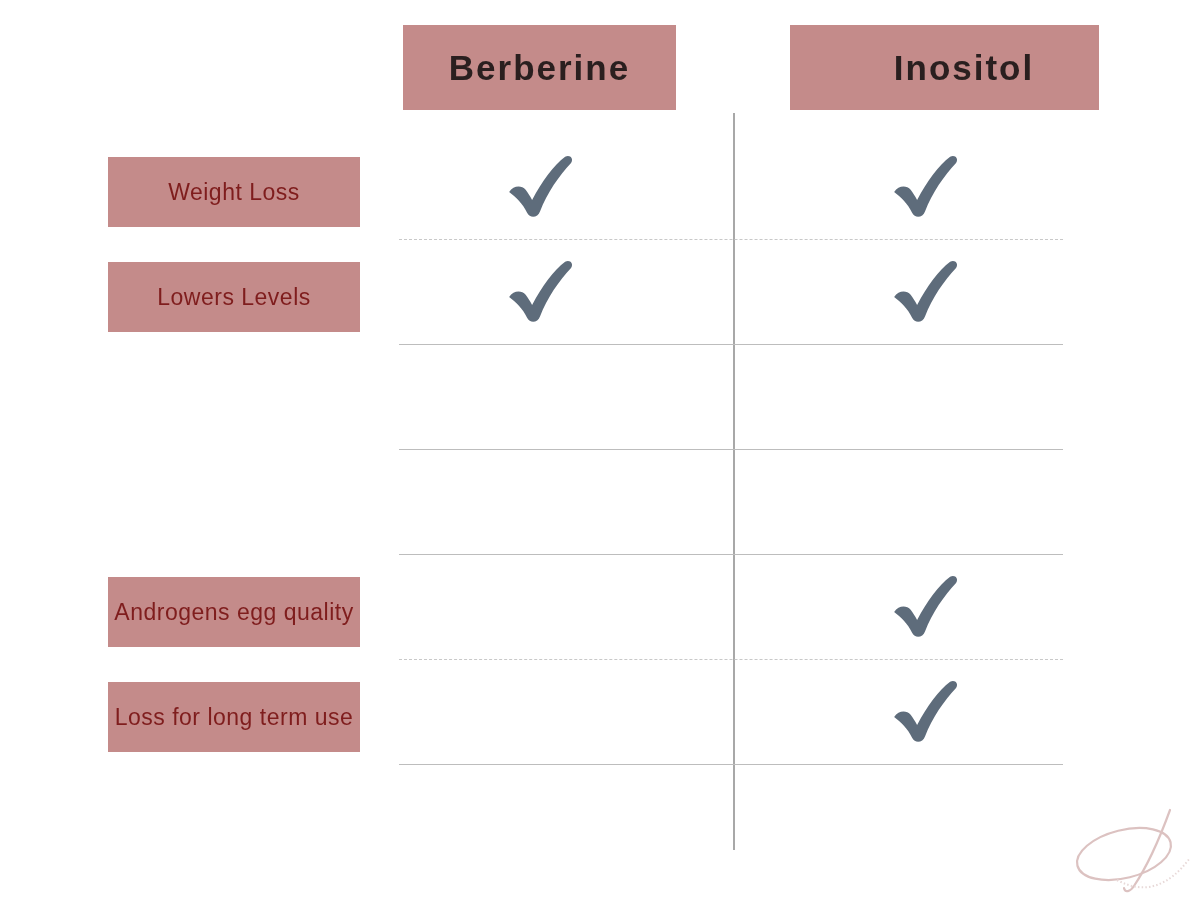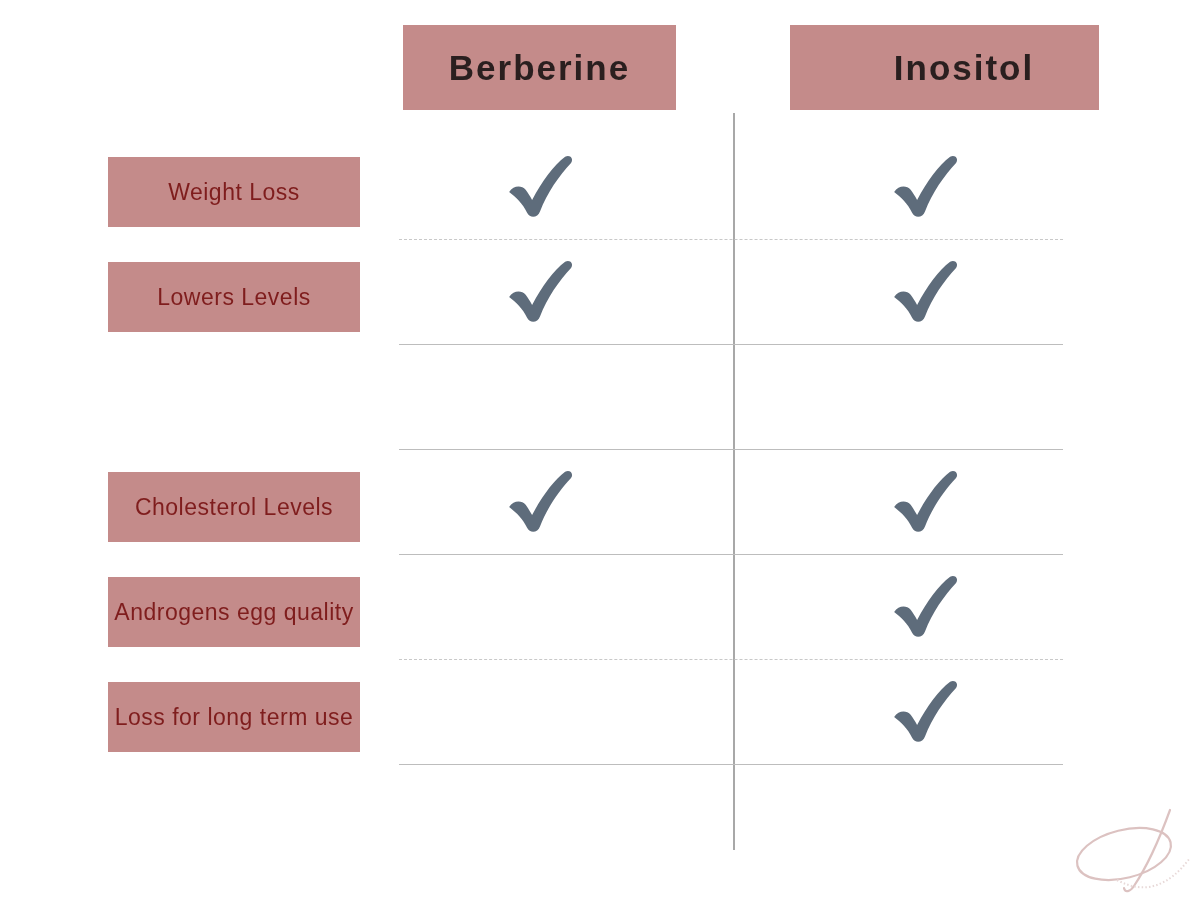--- a/index.html
+++ b/index.html
@@ -64,29 +64,20 @@
         <use href="#ckpath"></use>
       </svg>
     <svg class="check i" viewBox="0 0 100 92">
         <use href="#ckpath"></use>
       </svg>
   </div>
   <div class="sep" style="top:344px"></div>
 
   <div class="sep" style="top:449px"></div>
 
-  <div class="row" style="top:467px">
-    <div class="rowlabel">Cholesterol Levels</div>
-    <svg class="check b" viewBox="0 0 100 92">
-        <use href="#ckpath"></use>
-      </svg>
-    <svg class="check i" viewBox="0 0 100 92">
-        <use href="#ckpath"></use>
-      </svg>
-  </div>
   <div class="sep" style="top:554px"></div>
 
   <div class="row" style="top:572px">
     <div class="rowlabel">Androgens egg quality</div>
 
     <svg class="check i" viewBox="0 0 100 92">
         <use href="#ckpath"></use>
       </svg>
   </div>
   <div class="sep dotted" style="top:659px"></div>

